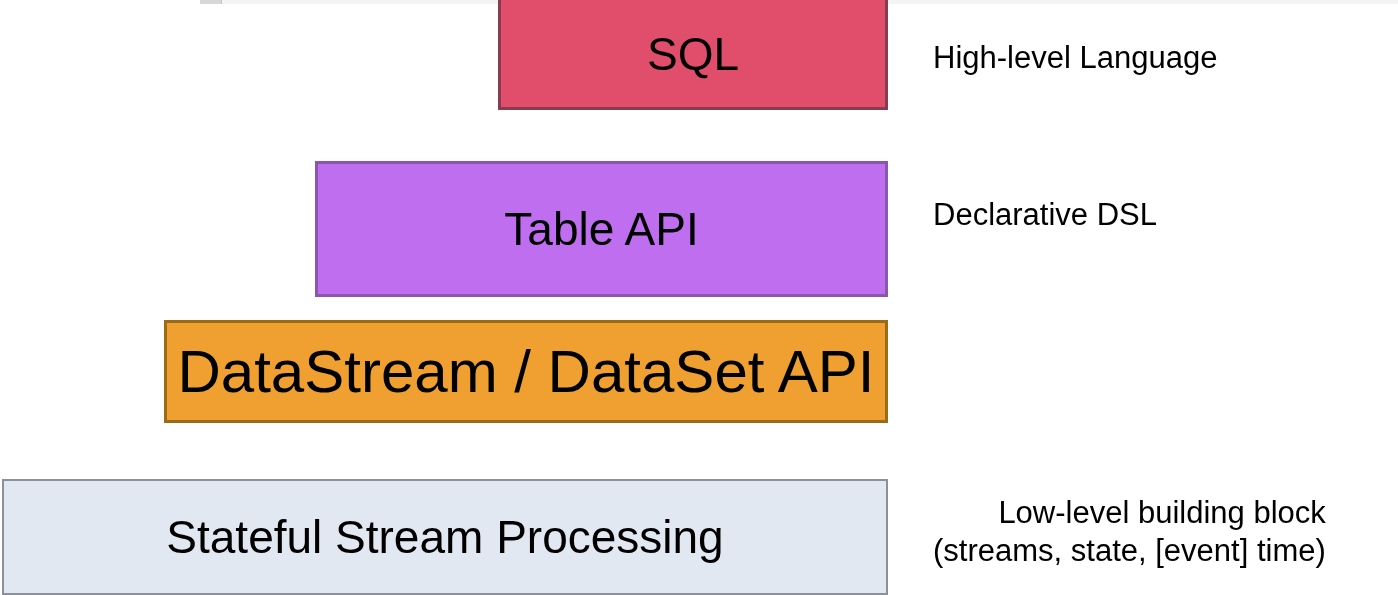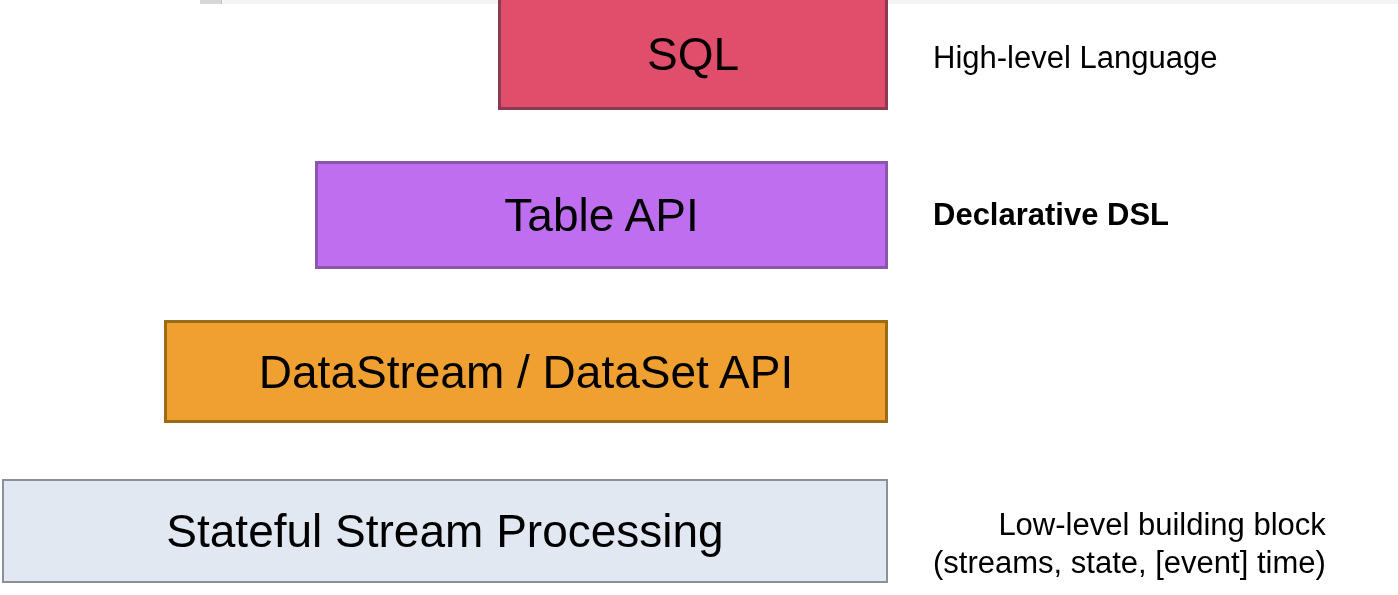--- a/index.html
+++ b/index.html
@@ -63,58 +63,58 @@
     width: 390px;
     height: 113px;
     background: #e04e6b;
     border-color: #8a3b50;
     font-size: 46px;
   }
   .layer-table {
     left: 315px;
     top: 161px;
     width: 573px;
-    height: 108px;
+    height: 136px;
     background: #c06ef0;
     border-color: #8b56ad;
     font-size: 46px;
   }
   .layer-datastream {
     left: 164px;
     top: 320px;
     width: 724px;
     height: 103px;
     background: #f0a030;
     border-color: #9c6b16;
-    font-size: 46px;
+    font-size: 60px;
   }
   .layer-stateful {
     left: 2px;
     top: 479px;
     width: 886px;
-    height: 104px;
+    height: 116px;
     background: #e2e8f2;
     border-width: 2px;
     border-color: #8b909a;
     font-size: 46px;
   }
 
   .side-note {
     position: absolute;
     left: 933px;
     color: #000000;
     font-size: 31px;
     line-height: 38px;
     white-space: pre-line;
     text-align: right;
   }
   .note-sql       { top: 39px; }
-  .note-table     { top: 196px; font-weight: bold; }
+  .note-table     { top: 196px; }
   .note-datastream{ top: 355px; }
-  .note-stateful  { top: 494px; margin-top: 12px; }
+  .note-stateful  { top: 494px; }
 </style>
 </head>
 <body>
 
 <div id="canvas">
 
   <div class="top-strip"></div>
   <div class="top-tab-stub"></div>
 
   <div class="layer-box layer-sql">

